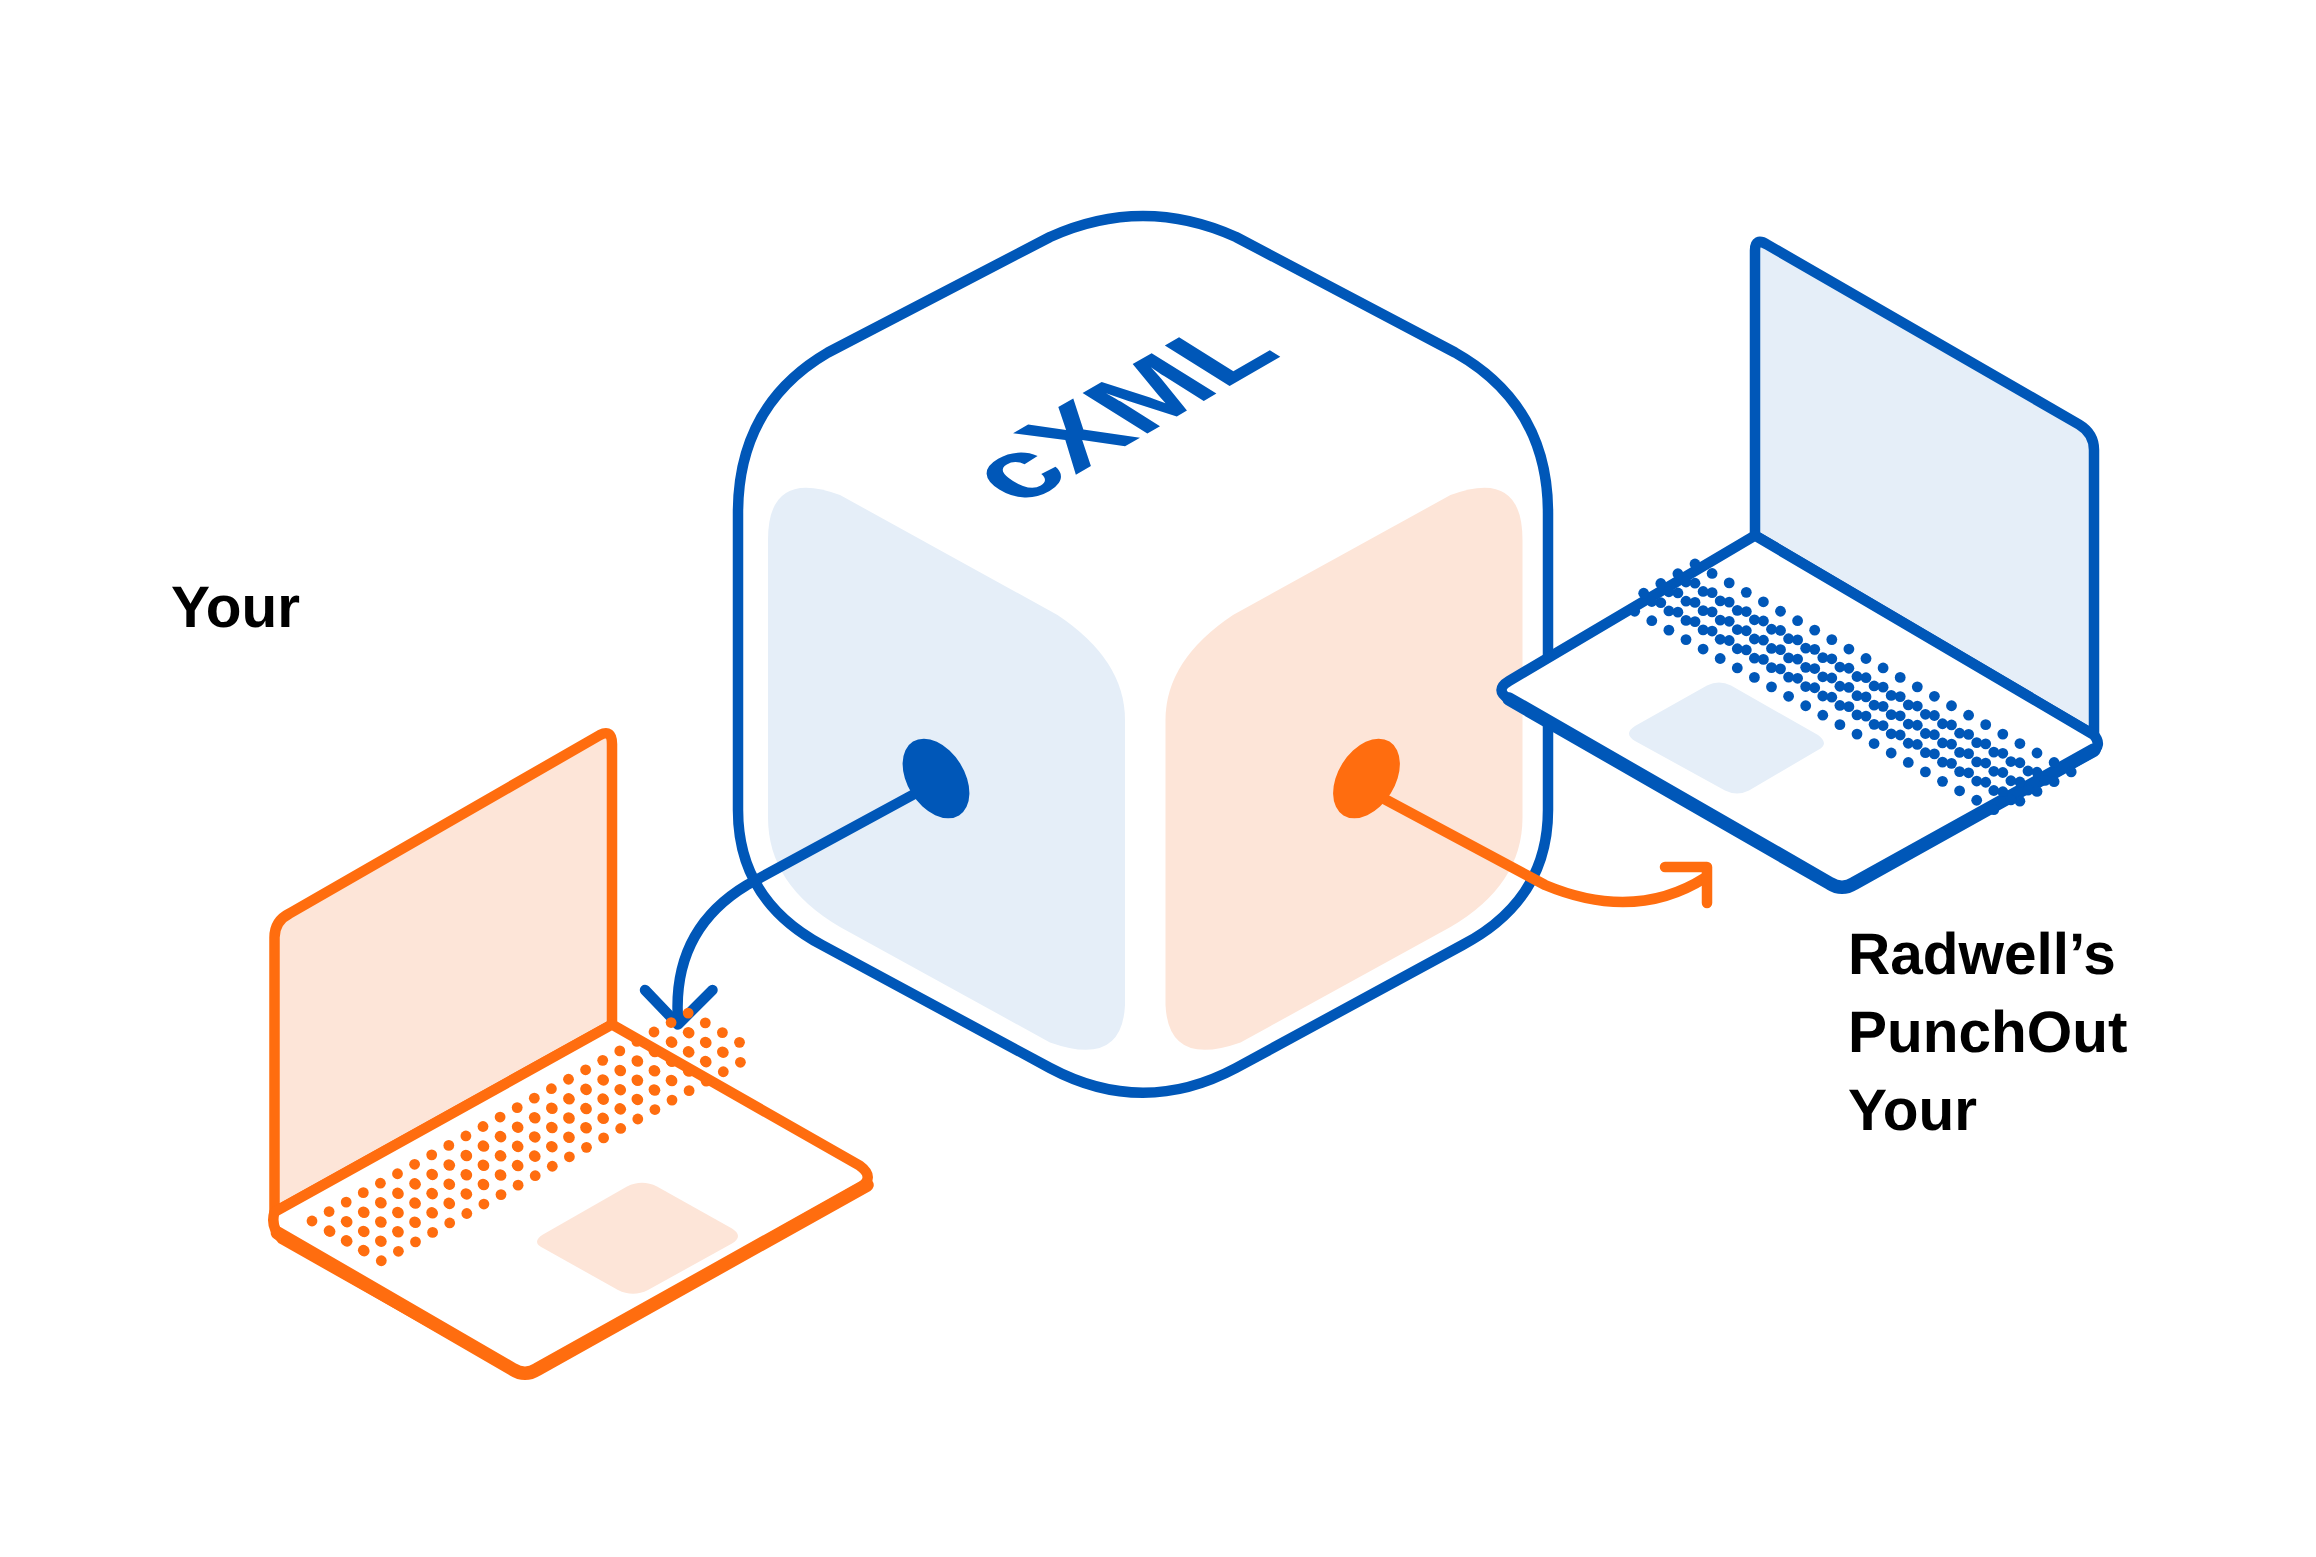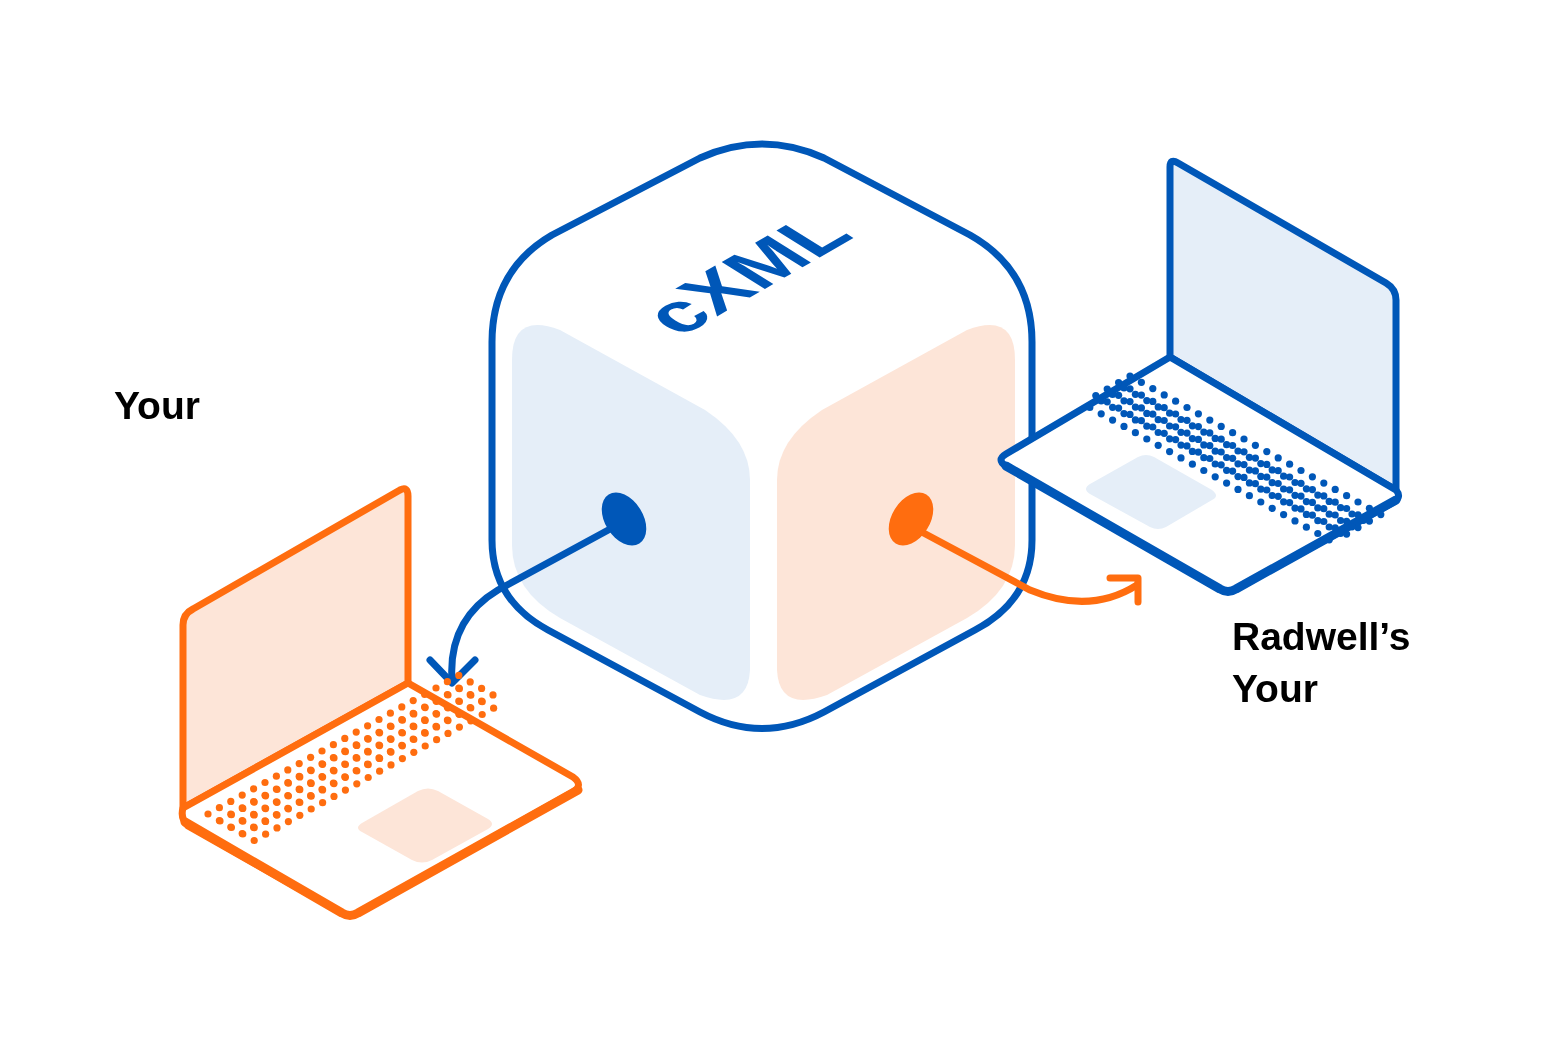--- a/index.html
+++ b/index.html
@@ -443,14 +443,15 @@
     </g>
   </g>
 </svg>
 
 <div id="label-left" class="label">
   <span>Your</span>
 </div>
 
 <div id="label-right" class="label">
   <span>Radwell’s</span>
+  <span>PunchOut</span>
   <span>Your</span>
 </div>
 
 </body></html>

